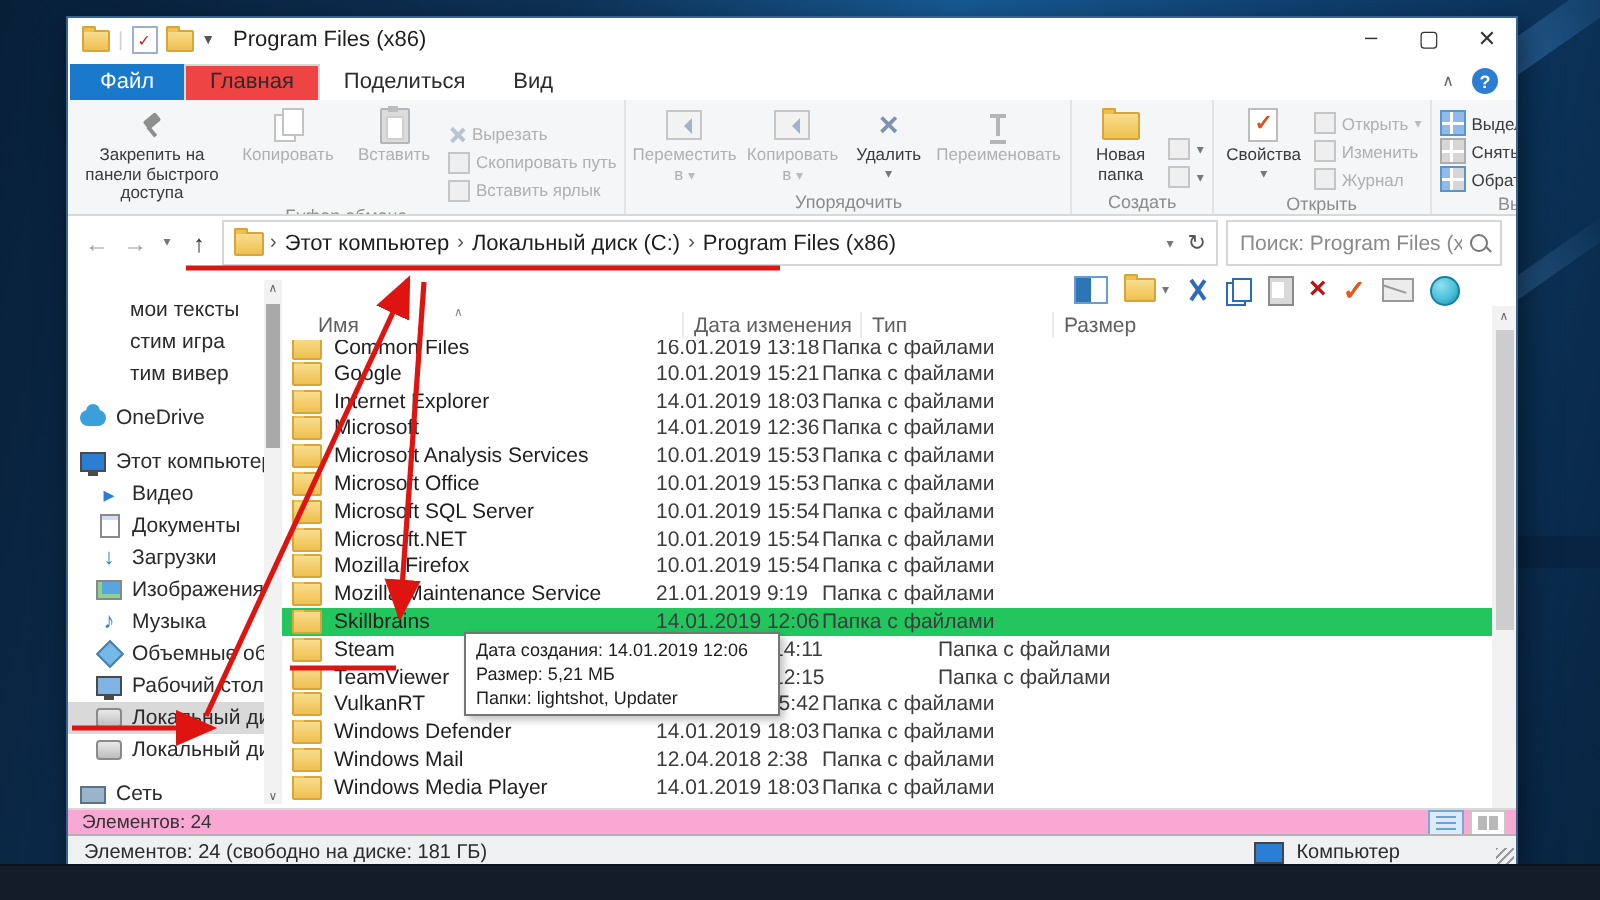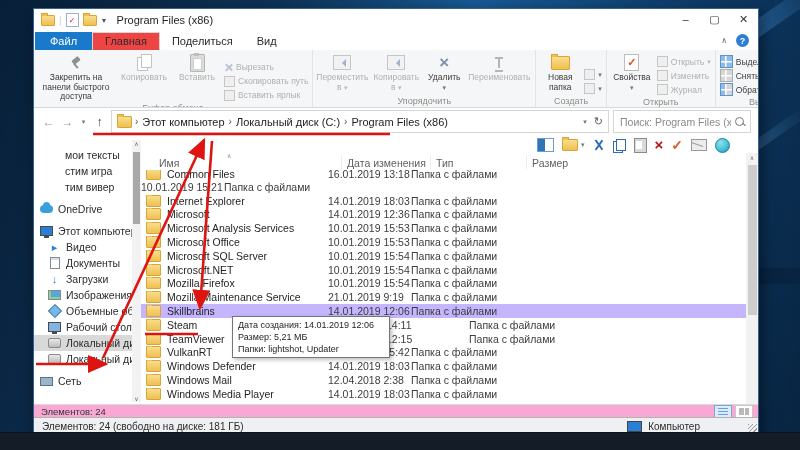--- a/index.html
+++ b/index.html
@@ -144,21 +144,21 @@
   .ic-shell{width:13px;height:13px;border-radius:50%;background:radial-gradient(circle at 35% 30%,#8fe0ee,#49c0d8 55%,#1a8aa8);border:1px solid #17809c;}
   .pt-dd{font-size:7px;color:#777;margin-left:-5px;}
 
   .fheaders{height:15px;display:flex;align-items:center;font-size:10.5px;color:#5f5f5f;flex:none;position:relative;}
   .hc{padding-left:5px;border-right:1px solid #ececec;height:13px;display:flex;align-items:center;}
   .hc-name{width:182px;padding-left:18px;position:relative;}
   .hc-date{width:83px;} .hc-type{width:90px;} .hc-size{width:60px;border-right:none;}
   .hsort{position:absolute;left:86px;top:-3px;font-size:6px;color:#888;}
   .rows{flex:1;overflow:hidden;}
   .frow{height:13.8px;display:flex;align-items:center;font-size:10.5px;color:#1f1f1f;}
-  .frow.sel{background:#c4b5fd;}
+  .frow.sel{background:#22c55e;}
   .frow.clip{height:10px;overflow:hidden;align-items:flex-end;}
   .fc{white-space:nowrap;overflow:hidden;flex:none;}
   .fc.name{width:182px;display:flex;align-items:center;gap:6px;padding-left:5px;}
   .fc.name .fico{width:13px;height:10px;flex:none;}
   .fc.date{width:83px;color:#3c3c3c;overflow:visible;} .fc.type{width:90px;color:#3c3c3c;} .fc.size{width:60px;color:#3c3c3c;}
   .fc.date.off{padding-left:58px;}
   .file-scroll{position:absolute;right:0;top:18px;bottom:0;width:12px;background:#f2f2f2;}
   .file-scroll .ch{position:absolute;left:0;width:12px;text-align:center;font-size:6px;color:#666;top:1px;}
   .file-scroll .thumb{position:absolute;left:1.5px;top:12px;width:9px;height:150px;background:#cdcdcd;}
 
@@ -426,20 +426,24 @@
             <span class="si si-doc"></span>
             <span class="slabel">Документы</span>
           </div>
           <div class="side-item">
             <span class="si si-download"></span>
             <span class="slabel">Загрузки</span>
           </div>
           <div class="side-item">
             <span class="si si-pictures"></span>
             <span class="slabel">Изображения</span>
+          </div>
+          <div class="side-item">
+            <span class="si si-music"></span>
+            <span class="slabel">Музыка</span>
           </div>
           <div class="side-item">
             <span class="si si-3d"></span>
             <span class="slabel">Объемные объ</span>
           </div>
           <div class="side-item">
             <span class="si si-desktop"></span>
             <span class="slabel">Рабочий стол</span>
           </div>
           <div class="side-item sel">
@@ -496,20 +500,24 @@
             <div class="frow clip">
               <span class="fc name">
                 <span class="fico folder-base"></span>
                 <span>Common Files</span>
               </span>
               <span class="fc date">16.01.2019 13:18</span>
               <span class="fc type">Папка с файлами</span>
               <span class="fc size"></span>
             </div>
             <div class="frow">
+              <span class="fc name">
+                <span class="fico folder-base"></span>
+                <span>Google</span>
+              </span>
               <span class="fc date">10.01.2019 15:21</span>
               <span class="fc type">Папка с файлами</span>
               <span class="fc size"></span>
             </div>
             <div class="frow">
               <span class="fc name">
                 <span class="fico folder-base"></span>
                 <span>Internet Explorer</span>
               </span>
               <span class="fc date">14.01.2019 18:03</span>

